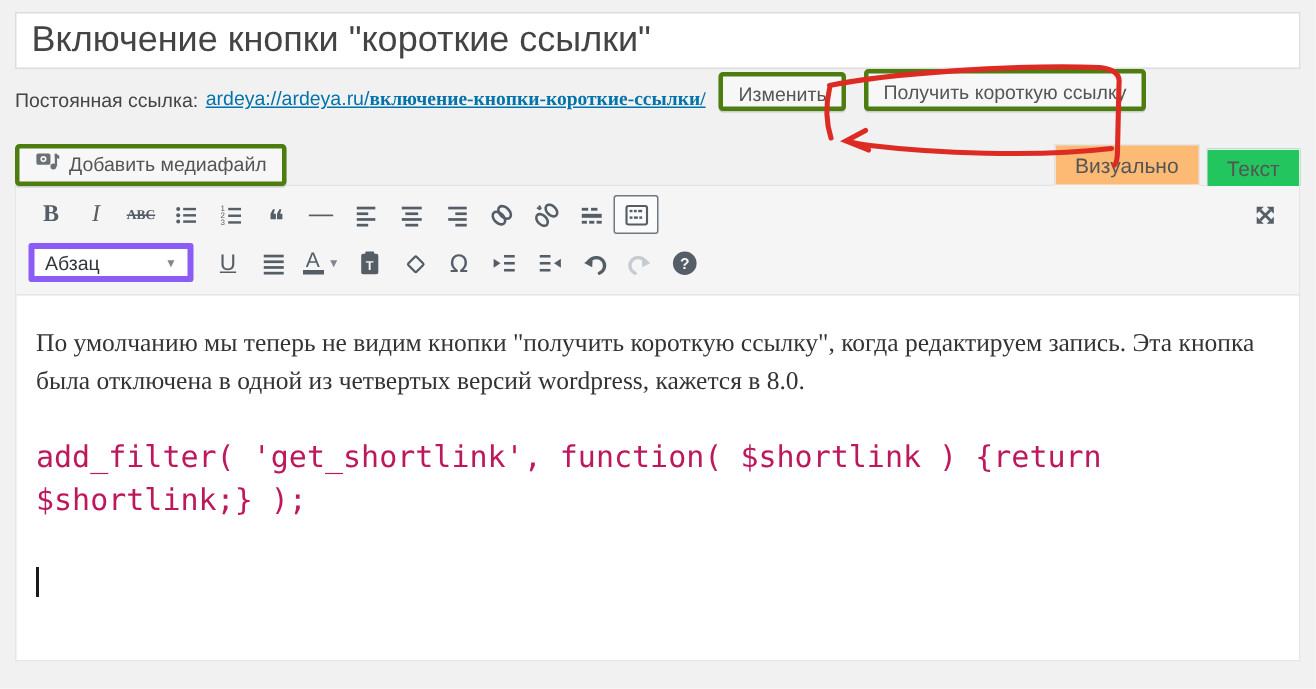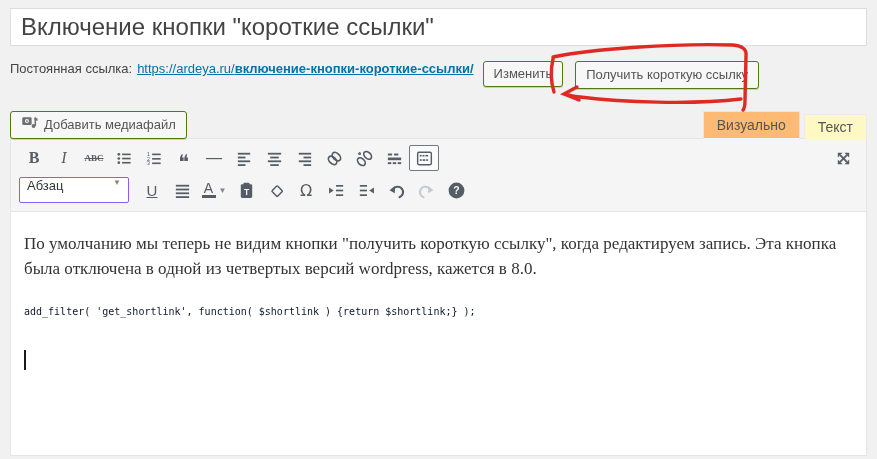--- a/index.html
+++ b/index.html
@@ -6,91 +6,91 @@
   html,body { width:877px; height:459px; overflow:hidden; background:#f1f1f1;
               font-family:"Liberation Sans", sans-serif; }
   .page { position:relative; padding:8px 10px 0; }
 
   
   .title-input { display:block; width:857px; height:38px; background:#fff;
     border:1px solid #ddd; padding:2px 10px; font-size:24px; color:#444;
     font-family:"Liberation Sans", sans-serif; outline:none; }
 
   
-  .permalink-row { margin-top:15px; display:flex; align-items:flex-start;
+  .permalink-row { margin-top:0; display:flex; align-items:flex-end;
     font-size:13px; color:#444; height:28px; }
   .permalink-row a { color:#0073aa; text-decoration:underline; margin-left:5px; }
-  .permalink-row a b { font-weight:bold; }
-  .btn { background:#f7f7f7; border:1px solid #4d7c0f; border-radius:3px;
+  .permalink-row a b { font-weight:bold;font-family:Liberation Serif, serif; }
+  .btn { background:#f7f7f7; border:3px solid #4d7c0f; border-radius:3px;
     color:#555; font-size:13px; font-family:"Liberation Sans", sans-serif;
     padding:0 10px; height:26px; line-height:24px; cursor:pointer;
     box-shadow:0 1px 0 #ccc; }
   .btn-edit { margin-left:9px; }
   .btn-shortlink { margin-left:12px; height:28px; line-height:26px; }
 
   
   .annotation { position:absolute; left:540px; top:38px; width:230px; height:80px;
     pointer-events:none; z-index:5; }
 
   
   .media-row { margin-top:22px; display:flex; justify-content:space-between;
     align-items:flex-end; position:relative; z-index:2; margin-bottom:-1px; }
   .btn-media { display:inline-flex; align-items:center; gap:6px; height:28px;text-align:center; }
   .tabs { display:flex; align-items:flex-end; }
   .tab { font-size:14px; color:#555; padding:5px 13px; cursor:pointer; }
   .tab-visual { background:#fdba74; border:1px solid #e5e5e5; border-bottom:1px solid #f5f5f5; }
-  .tab-text { background:#fef9c3; border:1px solid #ebebeb; border-bottom:none; margin-left:4px; padding:4px 13px; }
+  .tab-text { background:#22c55e; border:1px solid #ebebeb; border-bottom:none; margin-left:4px; padding:4px 13px; }
 
   
   .editor { border:1px solid #e5e5e5; background:#fff; height:318px; }
   .toolbar { background:#f5f5f5; border-bottom:1px solid #e5e5e5; padding:3px 8px 5px; }
   .tb-row { display:flex; align-items:center; height:32px; }
   .tb-btn { width:30px; height:26px; display:flex; align-items:center; justify-content:center;
     color:#555d66; cursor:pointer; border:1px solid transparent; border-radius:2px;
     font-family:"Liberation Serif", serif; }
   .tb-btn svg { display:block; }
   .tb-active { border:1px solid #6f7880; background:#fbfbfc; }
   .g-bold { font-weight:bold; font-size:16px; }
   .g-italic { font-style:italic; font-size:16px; }
   .g-strike { font-size:9px; font-weight:bold; text-decoration:line-through;
     font-family:Liberation Serif, serif; letter-spacing:0; }
   .g-quote { font-size:20px; line-height:10px; padding-top:8px; font-family:"DejaVu Sans", sans-serif; }
   .g-hr { font-size:16px; font-weight:bold; }
   .g-under { font-size:15px; text-decoration:underline; font-family:"Liberation Sans", sans-serif; }
   .g-omega { font-size:16px; font-family:"DejaVu Sans", sans-serif; }
   .fullscreen-btn { margin-left:auto; }
-  .dropdown { width:110px; height:26px; background:#fff; border:1px solid #8b5cf6;
-    border-radius:2px; display:flex; justify-content:space-between;
+  .dropdown { width:110px; height:26px; background:#fff; border:4px solid #8b5cf6;
+    border-radius:2px; display:flex; align-items:center; justify-content:space-between;
     padding:0 7px; font-size:13px; color:#32373c; margin-right:8px; cursor:pointer; }
   .dropdown .caret { font-size:8px; color:#82878c; }
   .color-btn { position:relative; width:34px; }
   .color-wrap { display:flex; flex-direction:column; align-items:center; line-height:12px; }
   .color-a { font-size:14px; font-family:"Liberation Sans", sans-serif; }
   .color-bar { width:14px; height:3px; background:#555d66; margin-top:1px; }
   .color-caret { font-size:8px; color:#82878c; margin-left:3px; }
 
   
   .content { padding:20px 13px 10px; font-family:"Liberation Serif", serif;
     font-size:17px; color:#333; line-height:1.45; }
   .content p { margin-bottom:17px; }
   .content .code { font-family:"DejaVu Sans Mono","Liberation Mono", monospace;
-    font-size:10px; color:#0f172a; margin:24px 0 22px; }
+    font-size:20px; color:#be185d; margin:24px 0 22px; }
   .caret-line { margin-top:30px; }
   .text-caret { display:inline-block; width:1.5px; height:20px; background:#1a1a1a; }
 </style>
 </head>
 <body>
 
 <div class="page">
 
   <input class="title-input" type="text" value="Включение кнопки &quot;короткие ссылки&quot;" style="">
 
   <div class="permalink-row">
     <span>Постоянная ссылка:</span>
-    <a href="#"><span>https://ardeya.ru/</span><b>включение-кнопки-короткие-ссылки/</b></a>
+    <a href="#"><span>ardeya://ardeya.ru/</span><b>включение-кнопки-короткие-ссылки/</b></a>
     <button class="btn btn-edit">Изменить</button>
     <button class="btn btn-shortlink">Получить короткую ссылку</button>
   </div>
 
   <svg class="annotation" viewBox="0 0 230 80" xmlns="http://www.w3.org/2000/svg">
     <g fill="none" stroke="#dd2b24" stroke-width="3.4" stroke-linecap="round">
       <path d="M13,19 C 52,11 135,5 193,7 C 202,8 207,11 206,18 L 205,62 C 205,68 204,71 203,72"></path>
       <path d="M201,61 C 150,67 82,64 40,59 C 32,58 28,57 26,56"></path>
       <path d="M37,49 L 24,56 L 39,62"></path>
       <path d="M13,21 C 10.5,32 10.5,43 14,54"></path>

